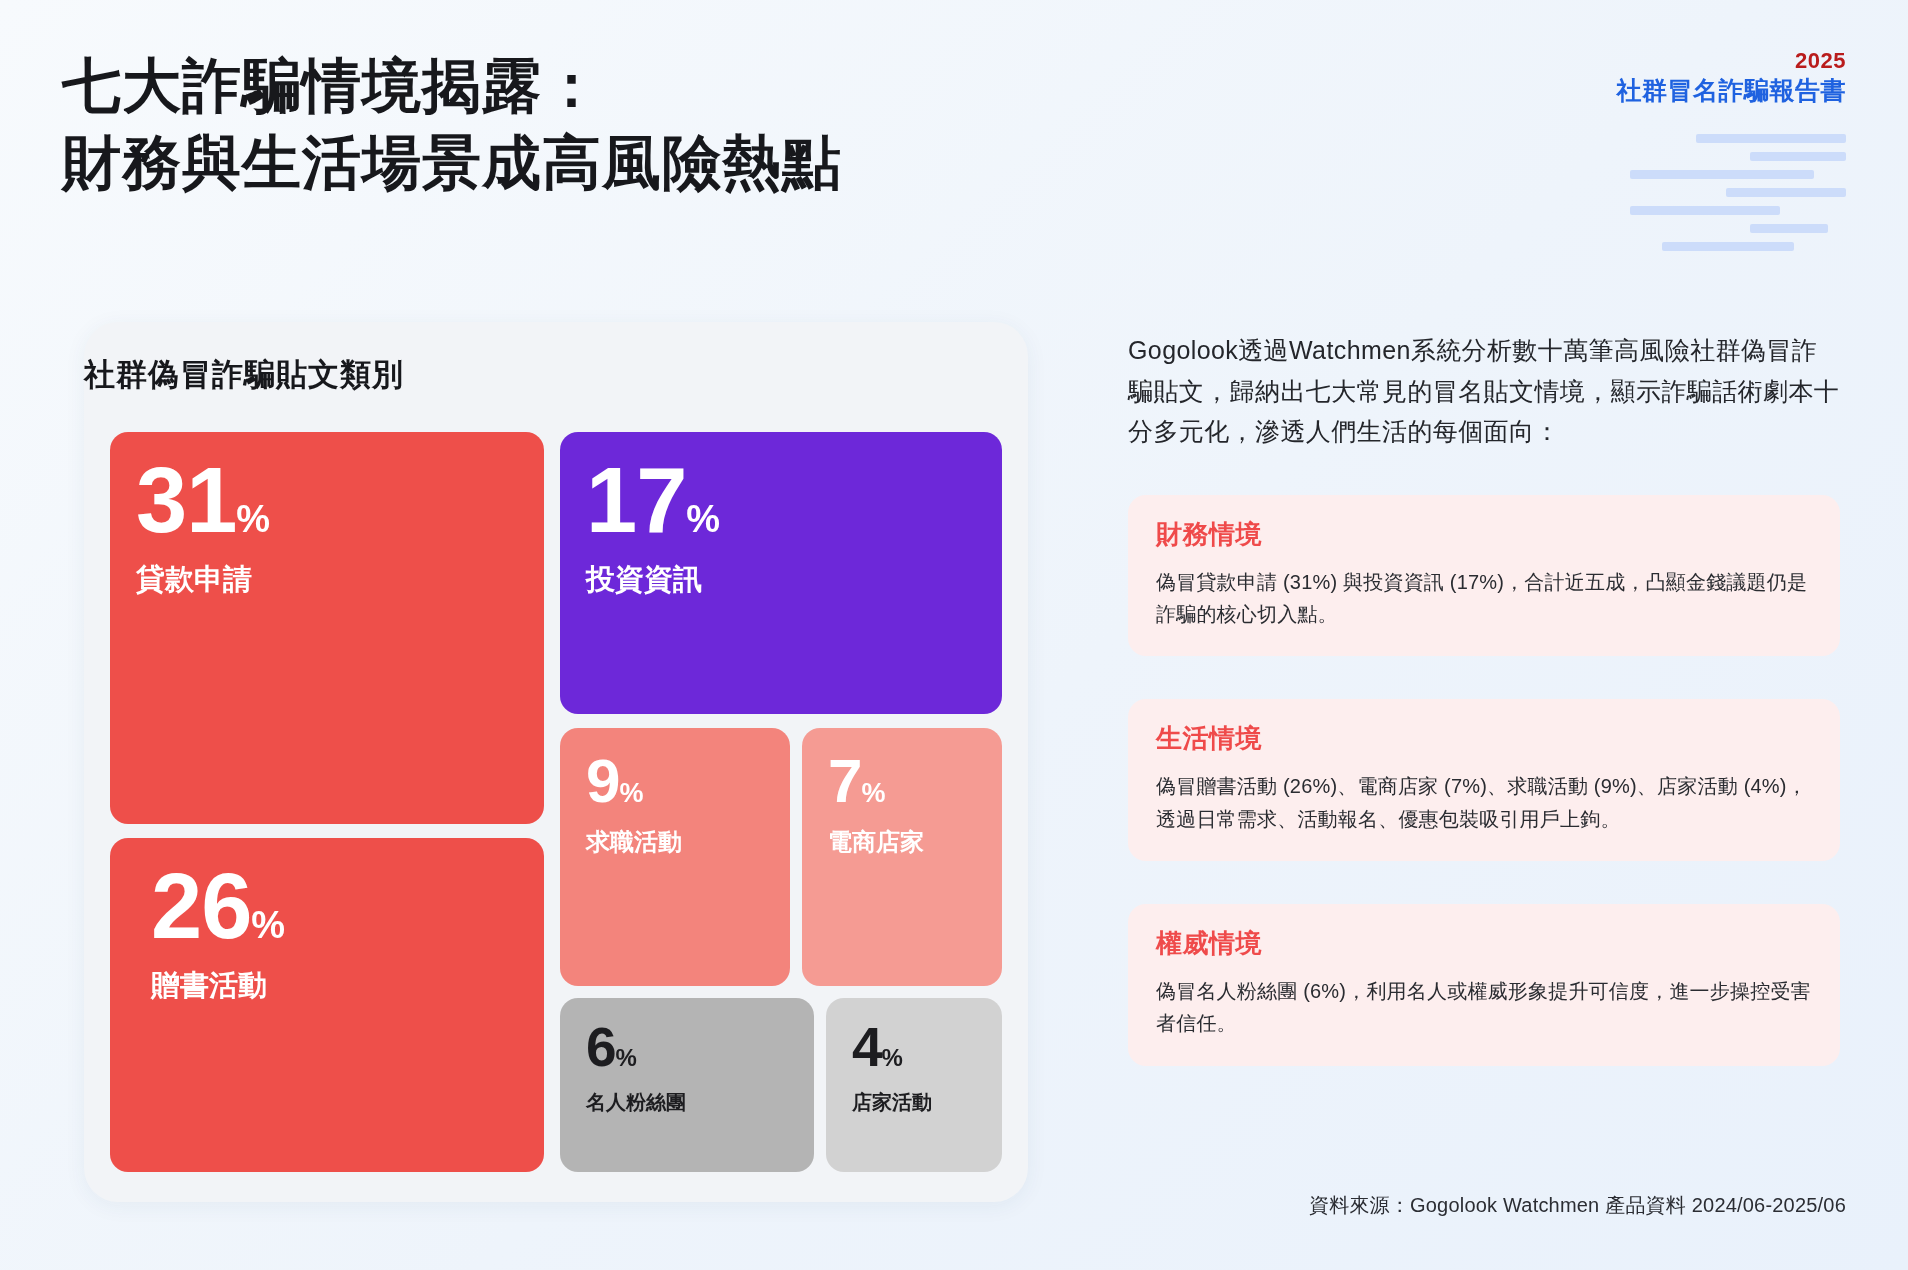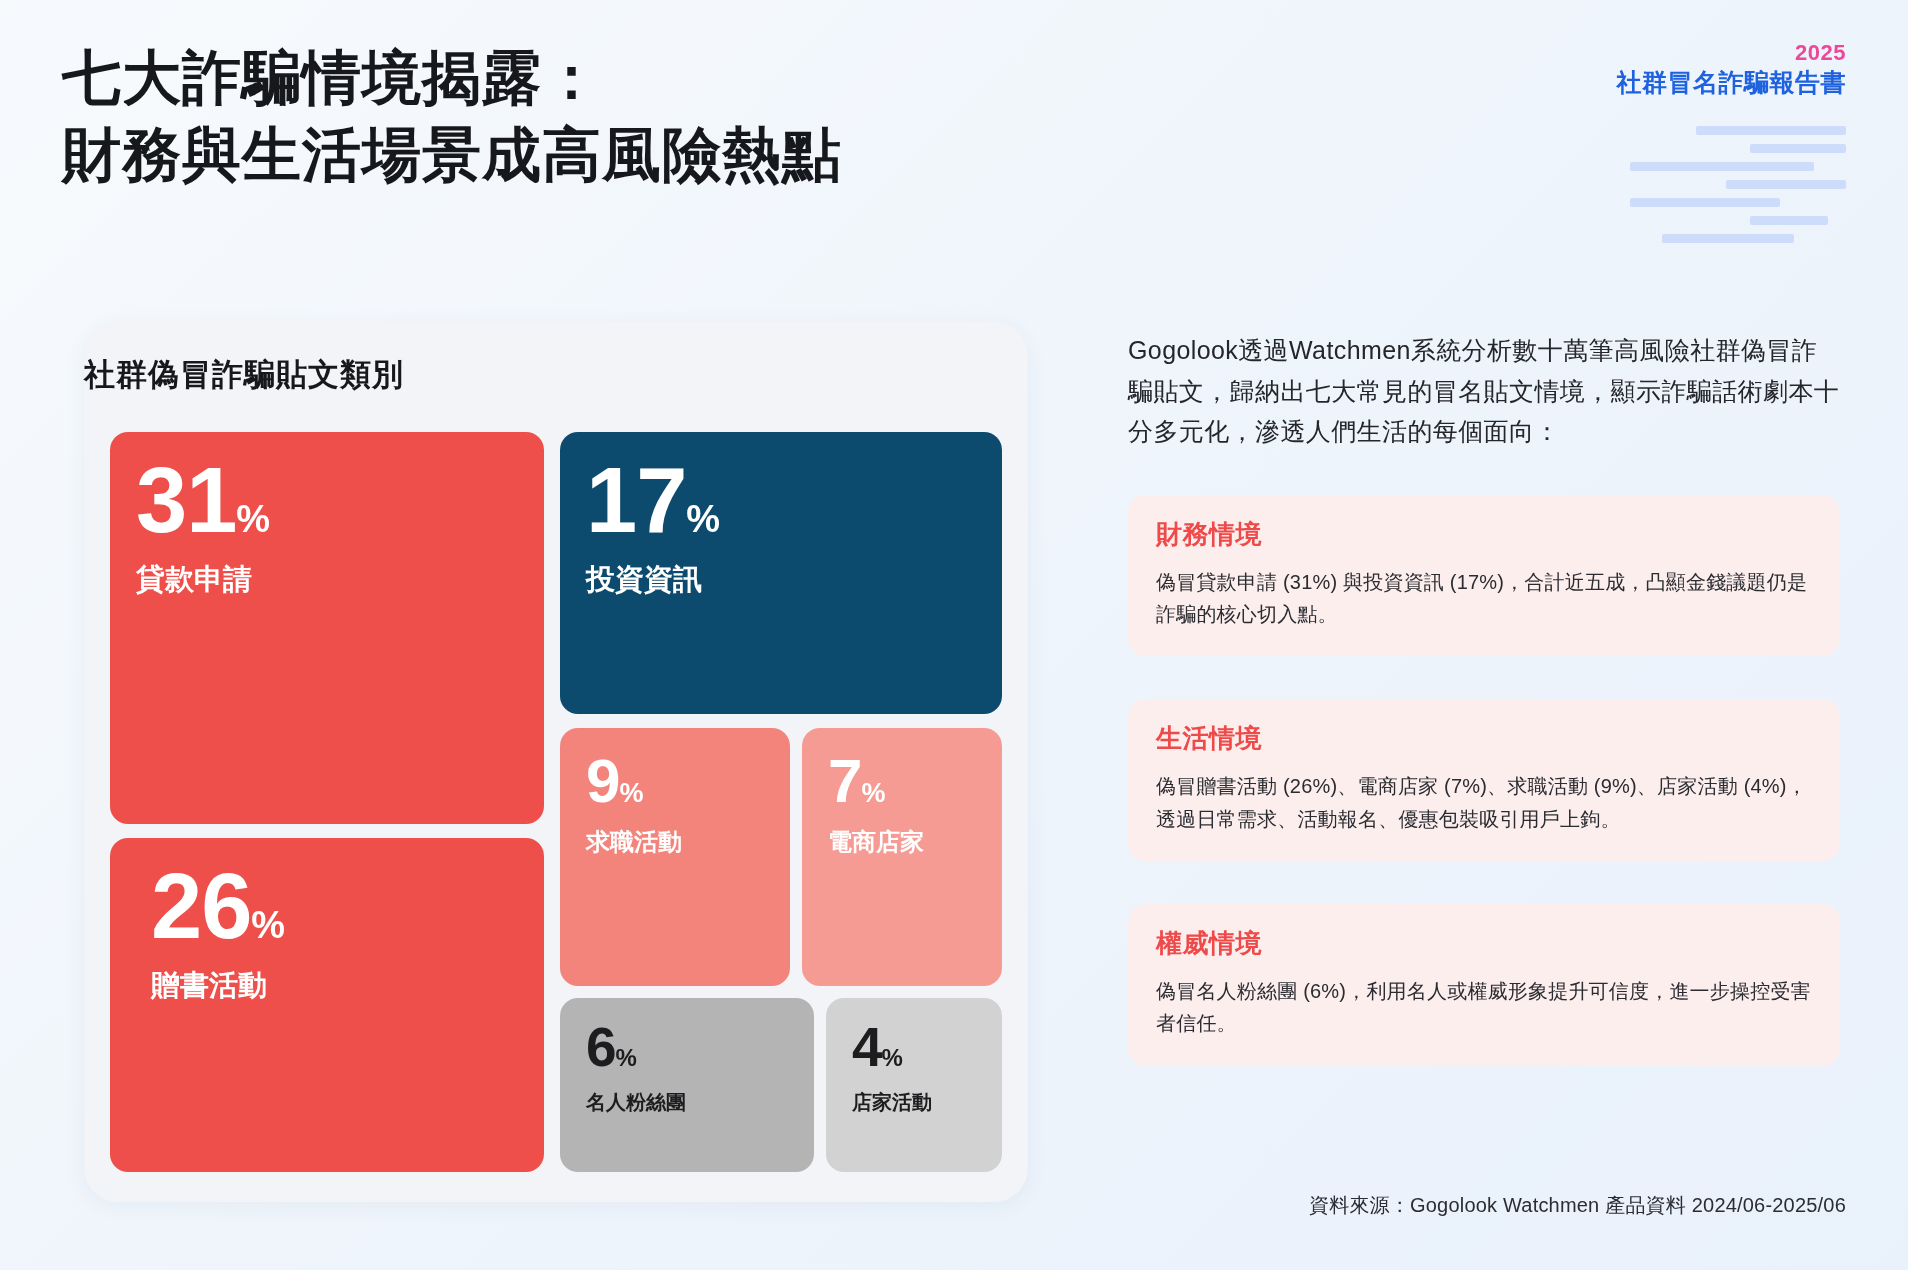--- a/index.html
+++ b/index.html
@@ -12,42 +12,42 @@
     background: linear-gradient(135deg, #f7fafd 0%, #eef4fb 55%, #e9f1fb 100%);
     font-family: "Liberation Sans", "DejaVu Sans", sans-serif;
     color: #1b1b1f;
     overflow: hidden;
     position: relative;
   }
 
   
   .header {
     position: absolute;
-    top: 40px;
+    top: 48px;
     left: 62px;
     right: 62px;
     height: 200px;
   }
   .title {
     font-size: 59px;
     font-weight: 700;
     line-height: 1.30;
     letter-spacing: 1px;
     color: #17181c;
     white-space: pre-line;
     margin: 0;
   }
   .brandbox {
     position: absolute;
     top: 0;
     right: 0;
     text-align: right;
   }
   .brand-year {
-    color: #ec4899;
+    color: #b91c1c;
     font-size: 22px;
     font-weight: 700;
     letter-spacing: .5px;
     line-height: 1.2;
   }
   .brand-name {
     color: #1f62e0;
     font-size: 25px;
     font-weight: 700;
     letter-spacing: .5px;
@@ -196,21 +196,21 @@
 <div class="chart-card">
   <div class="chart-title">社群偽冒詐騙貼文類別</div>
 
   <div class="treemap">
 
     <div class="cell big" style="left:0; top:0; width:434px; height:392px; background:#ee4f4a;">
       <div class="val"><span>31</span><span class="pct">%</span></div>
       <div class="lab">貸款申請</div>
     </div>
 
-    <div class="cell big" style="left:450px; top:0; width:442px; height:282px; background:#0c4a6e;">
+    <div class="cell big" style="left:450px; top:0; width:442px; height:282px; background:#6d28d9;">
       <div class="val"><span>17</span><span class="pct">%</span></div>
       <div class="lab">投資資訊</div>
     </div>
 
     <div class="cell big" style="left:0; top:406px; width:434px; height:334px; background:#ee4f4a;padding-left:41px;">
       <div class="val"><span>26</span><span class="pct">%</span></div>
       <div class="lab">贈書活動</div>
     </div>
 
     <div class="cell mid" style="left:450px; top:296px; width:230px; height:258px; background:#f3847c;">

